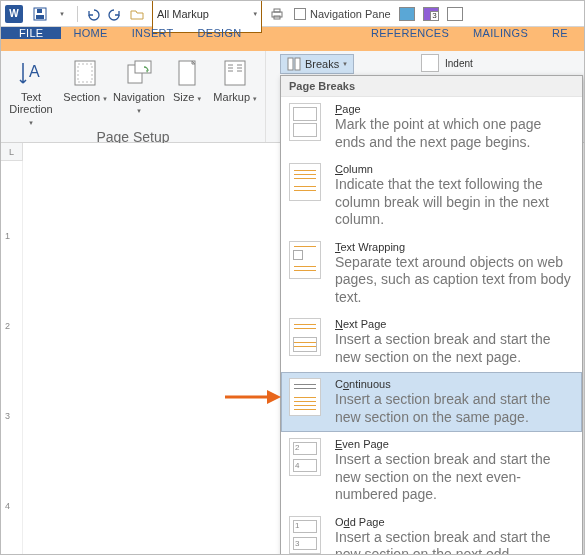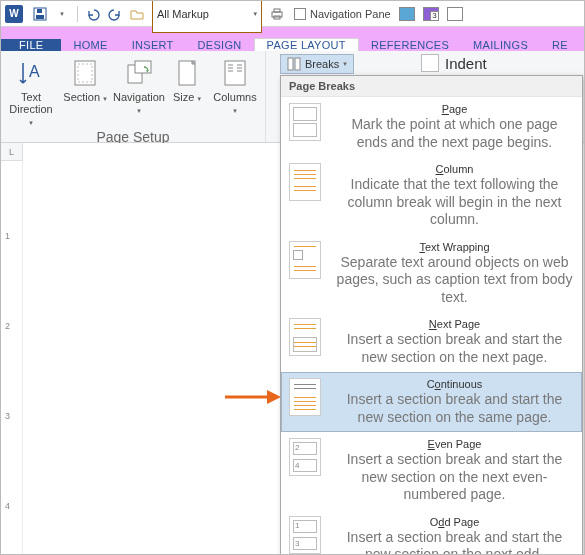--- a/index.html
+++ b/index.html
@@ -9,50 +9,50 @@
   .titlebar { height: 26px; background: #fff; display: flex; align-items: center; padding: 0 4px; border-bottom: 1px solid #d4d4d4; }
   .app-icon { width: 18px; height: 18px; background: #2b579a; color: #fff; display: flex; align-items: center; justify-content: center; font-size: 10px; font-weight: bold; border-radius: 2px; margin-right: 6px; }
   .qat-btn { width: 22px; height: 22px; display: flex; align-items: center; justify-content: center; color: #555; cursor: pointer; }
   .qat-sep { width: 1px; height: 16px; background: #ccc; margin: 0 4px; }
   .markup-combo { width: 110px; height: 38px; border: 1px solid #a16207; font-size: 11px; padding: 0 4px; display: flex; align-items: center; justify-content: space-between; margin: 0 4px; background: #fff; }
   .cb { width: 12px; height: 12px; border: 1px solid #888; margin-right: 4px; }
   .navpane { display: flex; align-items: center; font-size: 11px; color: #444; margin-left: 6px; }
   .color-swatch { width: 16px; height: 14px; border: 1px solid #888; margin-left: 8px; display: inline-block; }
   
   
-  .tabs { height: 24px; display: flex; align-items: flex-end; background: #f0abfc; }
+  .tabs { height: 24px; display: flex; align-items: flex-start; background: #fdba74; }
   .tab { padding: 0 12px; display: flex; align-items: center; text-transform: uppercase; font-size: 11px; color: #2b579a; letter-spacing: 0.3px; cursor: pointer; }
   .tab.file { background: #2b579a; color: #fff; padding: 0 18px; }
   .tab.active { background: #fff; border: 1px solid #d4d4d4; border-bottom: none; color: #2b579a; font-weight: normal; margin-top: 38px; }
   
   
   .ribbon { height: 92px; background: #f5f6f7; border-bottom: 1px solid #d4d4d4; display: flex; position: relative; }
   .group { display: flex; flex-direction: column; align-items: center; padding: 2px 6px 0; border-right: 1px solid #e1e1e1; }
   .group-btns { display: flex; gap: 6px; flex: 1; align-items: flex-start; padding-top: 4px; }
   .big-btn { width: 48px; display: flex; flex-direction: column; align-items: center; gap: 2px; cursor: pointer; }
   .big-btn .lbl { font-size: 11px; color: #444; text-align: center; line-height: 1.1; }
   .group-label { font-size: 14px; color: #666; padding: 2px 0 3px; }
   .icon-box { width: 32px; height: 32px; display: flex; align-items: center; justify-content: center; }
   .dd-arrow { font-size: 7px; color: #666; }
   
   .breaks-btn { position: absolute; left: 279px; top: 3px; height: 20px; border: 1px solid #a5b5c8; background: #cde0f2; display: flex; align-items: center; padding: 0 6px; font-size: 11px; gap: 4px; }
-  .indent-box { position: absolute; left: 420px; top: 3px; display: flex; align-items: center; gap: 6px; font-size: 15px; }
+  .indent-box { position: absolute; left: 420px; top: 3px; display: flex; align-items: center; gap: 6px; font-size: 10px; }
   .indent-box .pg { width: 18px; height: 18px; border: 1px solid #bbb; background: #fff; }
   
   
   .docarea { position: absolute; top: 142px; left: 0; right: 0; bottom: 0; background: #fff; display: flex; }
   .ruler-corner { width: 22px; height: 18px; background: #f5f6f7; border-right: 1px solid #ddd; border-bottom: 1px solid #ddd; display:flex; align-items:center; justify-content:center; font-size:9px; color:#888;}
   .vruler { width: 22px; background: #fff; border-right: 1px solid #eee; position: relative; }
   .vruler .tick { position: absolute; left: 4px; font-size: 9px; color: #888; }
   .page { flex: 1; background: #fff; }
   
   
   .breaks-menu { position: absolute; left: 279px; top: 24px; width: 303px; background: #fff; border: 1px solid #a7a7a7; box-shadow: 2px 2px 6px rgba(0,0,0,0.25); z-index: 10; }
   .menu-header { background: #f0f0f0; font-weight: bold; font-size: 11px; color: #555; padding: 4px 8px; border-bottom: 1px solid #e5e5e5; }
-  .menu-item { display: flex; padding: 6px 8px; gap: 14px; cursor: pointer; text-align: center; }
+  .menu-item { display: flex; padding: 6px 8px; gap: 14px; cursor: pointer; }
   .menu-item:hover, .menu-item.highlight { background: #cde0f2; border: 1px solid #a5b5c8; padding: 5px 7px; }
   .mi-icon { width: 32px; height: 38px; flex-shrink: 0; border: 1px solid #ccc; background: #fff; position: relative; }
   .mi-text { flex: 1; }
   .mi-title { font-size: 11px; color: #333; font-weight: normal; }
   .mi-title u { text-decoration: underline; }
   .mi-desc { font-size: 14px; color: #777; line-height: 1.25; margin-top: 1px; }
   
   
   .arrow { position: absolute; left: 222px; top: 386px; z-index: 20; }
   
@@ -173,21 +173,21 @@
             <svg width="24" height="28" viewBox="0 0 24 28">
               <rect x="2" y="2" width="20" height="24" fill="#fff" stroke="#888"></rect>
               <line x1="5" y1="6" x2="10" y2="6" stroke="#888"></line>
               <line x1="5" y1="9" x2="10" y2="9" stroke="#888"></line>
               <line x1="5" y1="12" x2="10" y2="12" stroke="#888"></line>
               <line x1="14" y1="6" x2="19" y2="6" stroke="#888"></line>
               <line x1="14" y1="9" x2="19" y2="9" stroke="#888"></line>
               <line x1="14" y1="12" x2="19" y2="12" stroke="#888"></line>
             </svg>
           </div>
-        <div class="lbl"><span>Columns</span> <span class="dd-arrow">▾</span></div>
+        <div class="lbl"><span>Markup</span> <span class="dd-arrow">▾</span></div>
       </div>
     </div>
     <div class="group-label">Page Setup</div>
   </div>
 
   <div class="breaks-btn">
     <svg width="14" height="14" viewBox="0 0 14 14">
         <rect x="1" y="1" width="5" height="12" fill="#fff" stroke="#888"></rect>
         <rect x="8" y="1" width="5" height="12" fill="#fff" stroke="#888"></rect>
       </svg>

